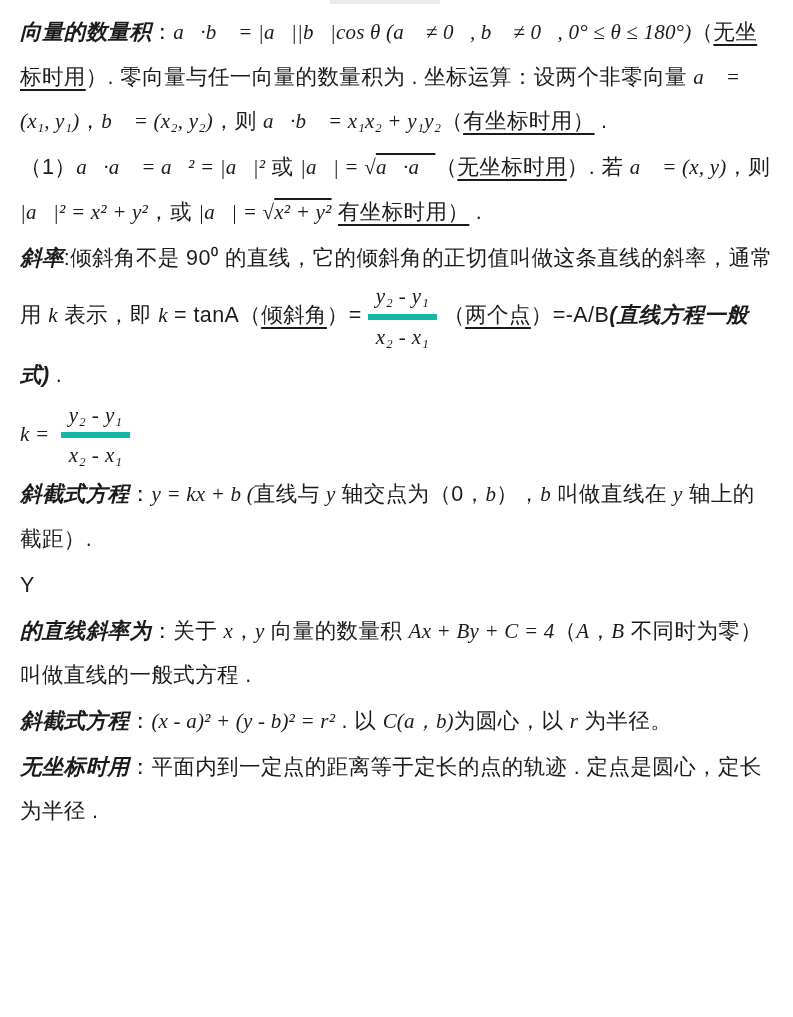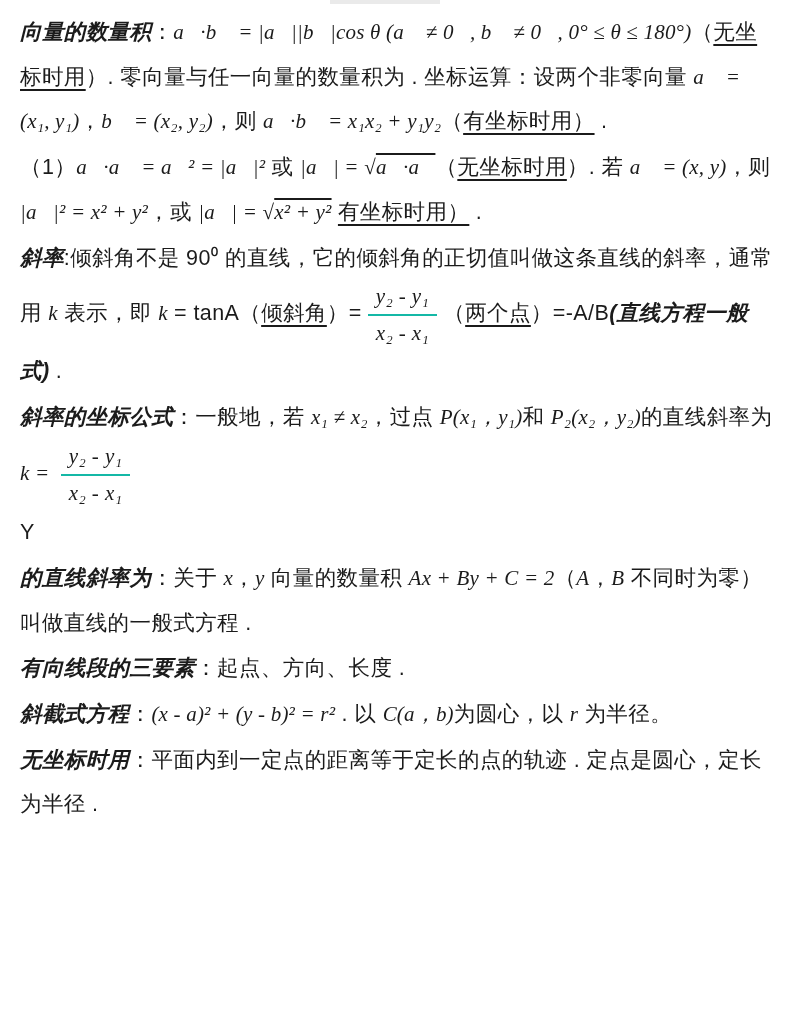--- a/index.html
+++ b/index.html
@@ -44,21 +44,21 @@
     vertical-align: middle;
     text-align: center;
     font-family: "Liberation Serif", serif;
     font-style: italic;
     font-size: 21px;
     line-height: 1.35;
     margin: 2px 6px;
   }
   .frac .num {
     display: block;
-    border-bottom: 2px solid #14b8a6;
+    border-bottom: 6px solid #14b8a6;
     padding: 0 8px 3px 8px;
   }
   .frac .den {
     display: block;
     padding: 3px 8px 0 8px;
     font-family: Liberation Serif, serif;
   }
   
   .scan-artifact {
     position: absolute;
@@ -73,22 +73,21 @@
 </head>
 <body>
 
 <div class="scan-artifact"></div>
 
 <div class="doc">
   <div>
       <div class="para"><span class="b">向量的数量积</span><span>：</span><span class="i">a⃗·b⃗ = |a⃗||b⃗|cos θ (a⃗ ≠ 0⃗, b⃗ ≠ 0⃗, 0° ≤ θ ≤ 180°)</span><span>（</span><span class="u">无坐标时用</span><span>）. 零向量与任一向量的数量积为 . 坐标运算：设两个非零向量 </span><span class="i">a⃗ = (x₁, y₁)</span><span>，</span><span class="i">b⃗ = (x₂, y₂)</span><span>，则 </span><span class="i">a⃗·b⃗ = x₁x₂ + y₁y₂</span><span>（</span><span class="u">有坐标时用）</span><span> .</span></div>
       <div class="para"><span>（1）</span><span class="i">a⃗·a⃗ = a⃗² = |a⃗|²</span><span> 或 </span><span class="i">|a⃗| = √</span><span class="i ov">a⃗·a⃗</span><span>（</span><span class="u">无坐标时用</span><span>）. 若 </span><span class="i">a⃗ = (x, y)</span><span>，则 </span><span class="i">|a⃗|² = x² + y²</span><span>，或 </span><span class="i">|a⃗| = √</span><span class="i ov">x² + y²</span><span> </span><span class="u">有坐标时用）</span><span> .</span></div>
       <div class="para"><span class="b">斜率</span><span>:倾斜角不是 90⁰ 的直线，它的倾斜角的正切值叫做这条直线的斜率，通常用 </span><span class="i">k</span><span> 表示，即 </span><span class="i">k</span><span> = tanA（</span><span class="u">倾斜角</span><span>）=</span><span class="frac"><span class="num">y₂ - y₁</span><span class="den">x₂ - x₁</span></span><span>（</span><span class="u">两个点</span><span>）=-A/B</span><span class="b">(直线方程一般式)</span><span> .</span></div>
-      <div class="para"><span class="b">斜率的坐标公式</span><span>：一般地，若 </span><span class="i">x₁ ≠ x₂</span><span>，过点 </span><span class="i">P(x₁，y₁)</span><span>和 </span><span class="i">P₂(x₂，y₂)</span><span>的直线斜率为</span></div>
       <div class="para"><span class="i">k = </span><span class="frac"><span class="num">y₂ - y₁</span><span class="den">x₂ - x₁</span></span></div>
+      <div class="para"><span class="b">斜截式方程</span><span>：</span><span class="i">y = kx + b (</span><span>直线与 </span><span class="i">y</span><span> 轴交点为（0，</span><span class="i">b</span><span>），</span><span class="i">b</span><span> 叫做直线在 </span><span class="i">y</span><span> 轴上的截距）.</span></div>
       <div class="para"><span>Y</span></div>
-      <div class="para"><span class="b">的直线斜率为</span><span>：关于 </span><span class="i">x</span><span>，</span><span class="i">y</span><span> 向量的数量积 </span><span class="i">Ax + By + C = 2</span><span>（</span><span class="i">A</span><span>，</span><span class="i">B</span><span> 不同时为零）叫做直线的一般式方程 .</span></div>
-      <div class="para"><span class="b">有向线段的三要素</span><span>：起点、方向、长度 .</span></div>
+      <div class="para"><span class="b">的直线斜率为</span><span>：关于 </span><span class="i">x</span><span>，</span><span class="i">y</span><span> 向量的数量积 </span><span class="i">Ax + By + C = 4</span><span>（</span><span class="i">A</span><span>，</span><span class="i">B</span><span> 不同时为零）叫做直线的一般式方程 .</span></div>
       <div class="para"><span class="b">斜截式方程</span><span>：</span><span class="i">(x - a)² + (y - b)² = r²</span><span> . 以 </span><span class="i">C(a，b)</span><span>为圆心，以 </span><span class="i">r</span><span> 为半径。</span></div>
       <div class="para"><span class="b">无坐标时用</span><span>：平面内到一定点的距离等于定长的点的轨迹 . 定点是圆心，定长为半径 .</span></div>
     </div>
 
 </div>
 
 </body></html>

